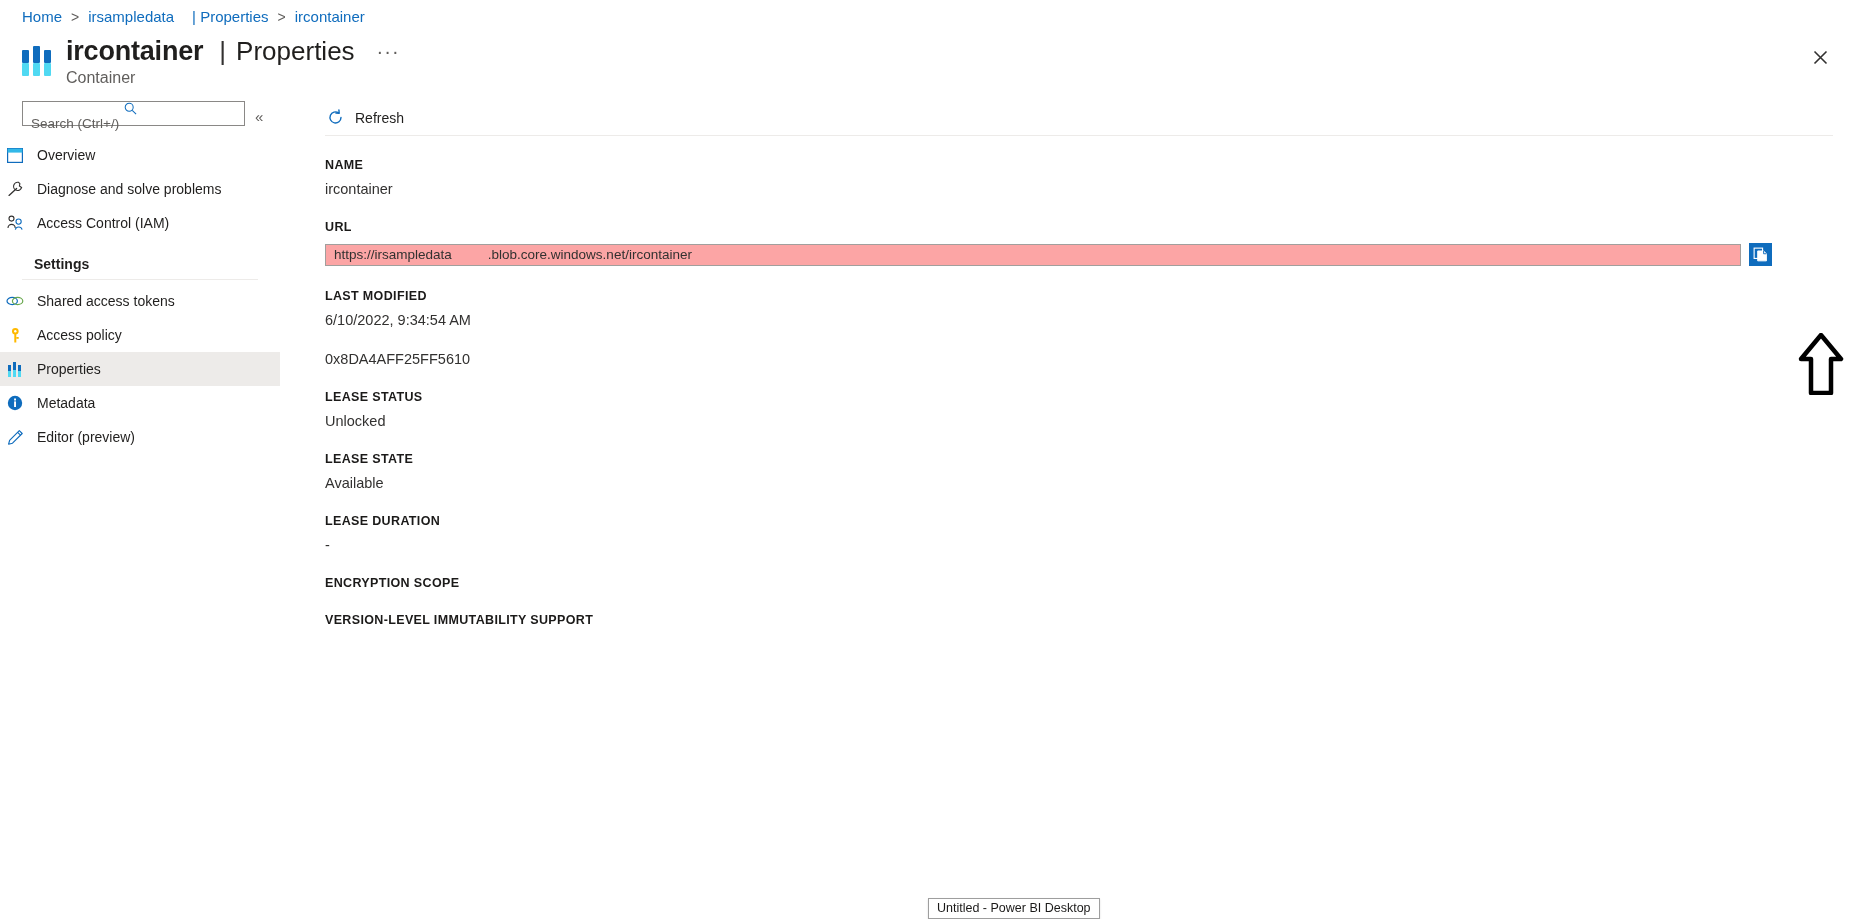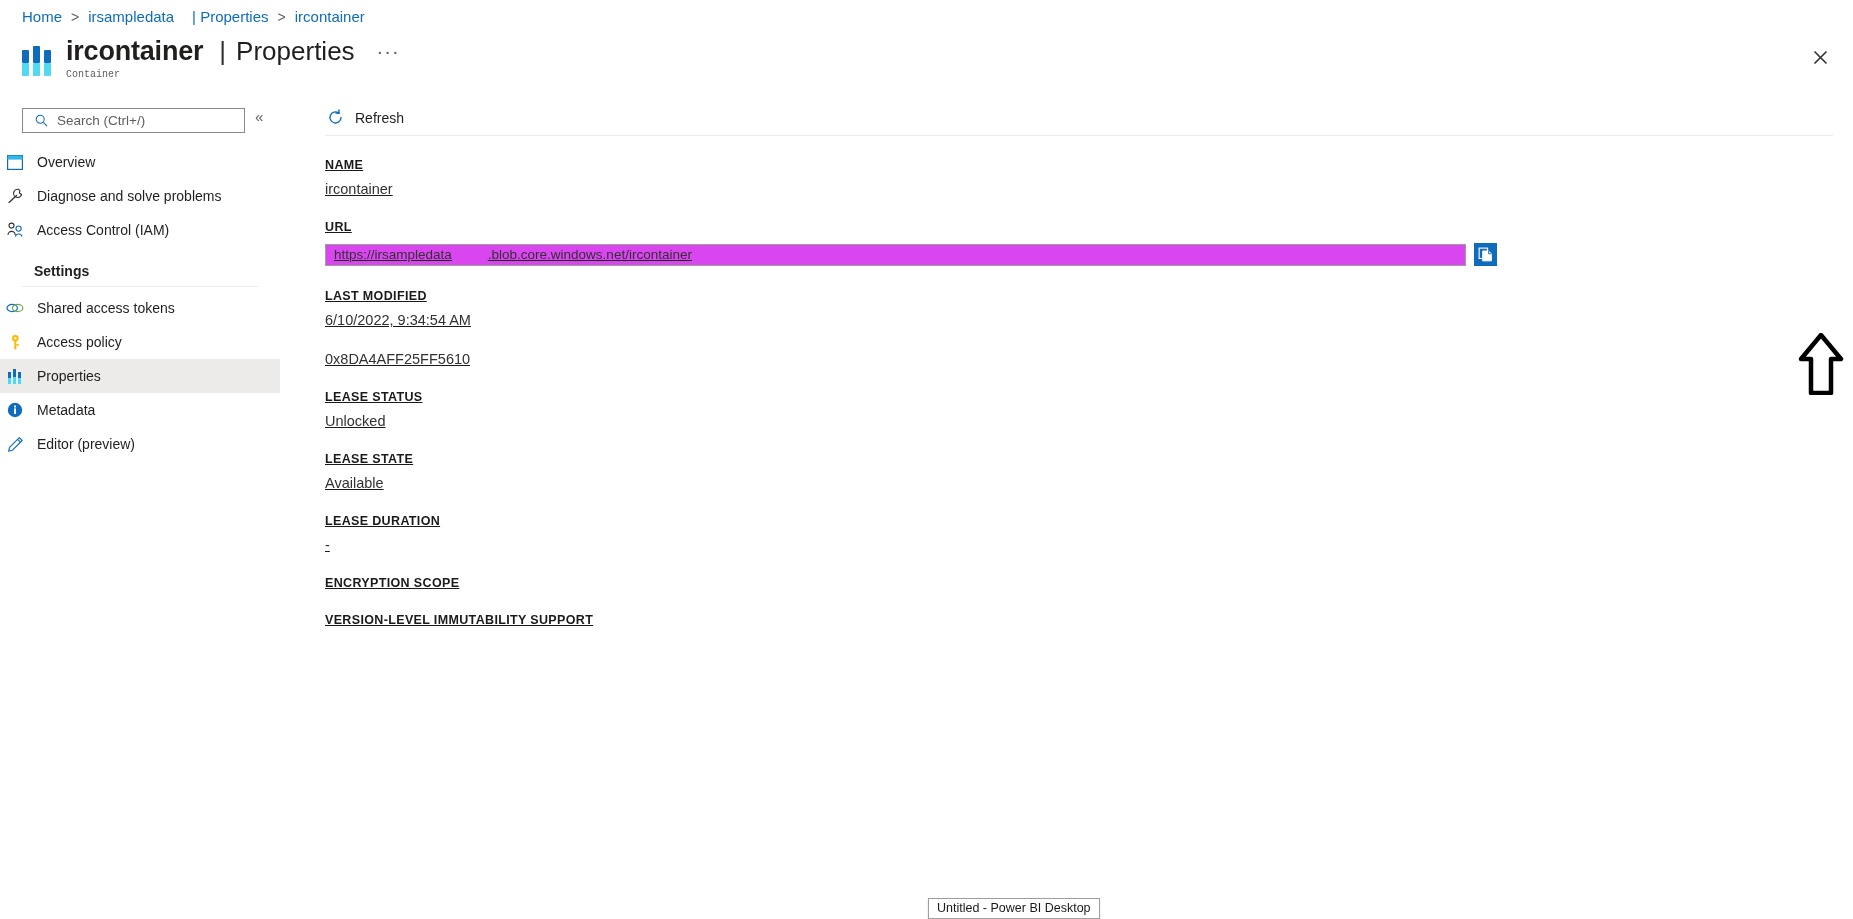--- a/index.html
+++ b/index.html
@@ -44,38 +44,38 @@
     color: #201f1e; letter-spacing: -0.2px;
   }
   .title-sep { font-size: 26px; color:#323130; font-weight: 400; margin: 0 10px 0 16px; line-height:30px;}
   .title-sub-page { font-size: 26px; color:#201f1e; font-weight: 400; line-height:30px; }
   .title-line { display: flex; align-items: baseline; }
   .ellipsis-btn {
     margin-left: 22px; font-size: 20px; color:#605e5c; cursor:pointer;
     letter-spacing: 1px; line-height: 30px; align-self: center;
   }
   .subtitle {
-    font-size: 10px; color:#605e5c; margin-top: 3px; margin-left: 0px; font-family: Liberation Mono, monospace;
+    font-size: 16px; color:#605e5c; margin-top: 3px; margin-left: 0px;
   }
 
   .close-btn {
     position: absolute; right: 18px; top: 42px;
     width: 30px; height: 30px; cursor: pointer;
     display:flex; align-items:center; justify-content:center;
     color:#323130; font-size: 19px;
   }
 
   
   .sidebar {
     position: absolute; left: 0; top: 100px; width: 280px; height: 700px;
   }
   .search-wrap {
-    margin: 8px 0 0 22px; width: 223px; height: 25px;
+    margin: 1px 0 0 22px; width: 223px; height: 25px;
     border: 1px solid #8a8886; background:#fff;
-    display:flex; align-items:center; padding: 0 12px;
+    display:flex; align-items:center; padding: 0 6px; flex-direction: column;
   }
   .search-ico { margin-right: 7px; display:flex; }
   .search-input {
     border: none; outline: none; width: 100%;
     font-size: 13.5px; font-family: "Liberation Sans", sans-serif;
     color: #323130; background: transparent;
   }
   .search-input::placeholder { color:#605e5c; }
 
   .collapse-btn {
@@ -119,31 +119,31 @@
   .cmdbar {
     height: 36px; display:flex; align-items:center;
     border-bottom: 1px solid #edebe9; margin-right: 20px;
   }
   .cmd-btn {
     display:flex; align-items:center; height:30px; padding: 0 8px 0 2px;
     cursor:pointer; font-size: 14px; color:#201f1e;
   }
   .cmd-ico { margin-right: 11px; display:flex; align-items:center; }
 
-  .props { padding-top: 22px; text-decoration: underline; }
+  .props { padding-top: 22px; }
   .prop { margin-bottom: 23px; }
   .prop-label {
     font-size: 12.5px; font-weight: bold; color: #1b1a19;
     letter-spacing: 0.35px; margin-bottom: 9px;
   }
   .prop-value { font-size: 14.5px; color:#323130; }
 
   .url-row { display:flex; align-items:center; }
   .url-box {
-    width: 1141px; height: 22px; background:#d946ef;
+    width: 1416px; height: 22px; background:#fca5a5;
     border: 1px solid #a19f9d;
     display:flex; align-items:center; padding: 0 8px;
     font-size: 13.5px; color:#323130; white-space: nowrap; overflow:hidden;
   }
   .url-redact { display:inline-block; width: 36px; }
   .copy-btn {
     margin-left: 8px; width: 23px; height: 23px;
     background:#0f6cbd; border: 1px solid #0f6cbd;
     display:flex; align-items:center; justify-content:center; cursor:pointer;
   }

